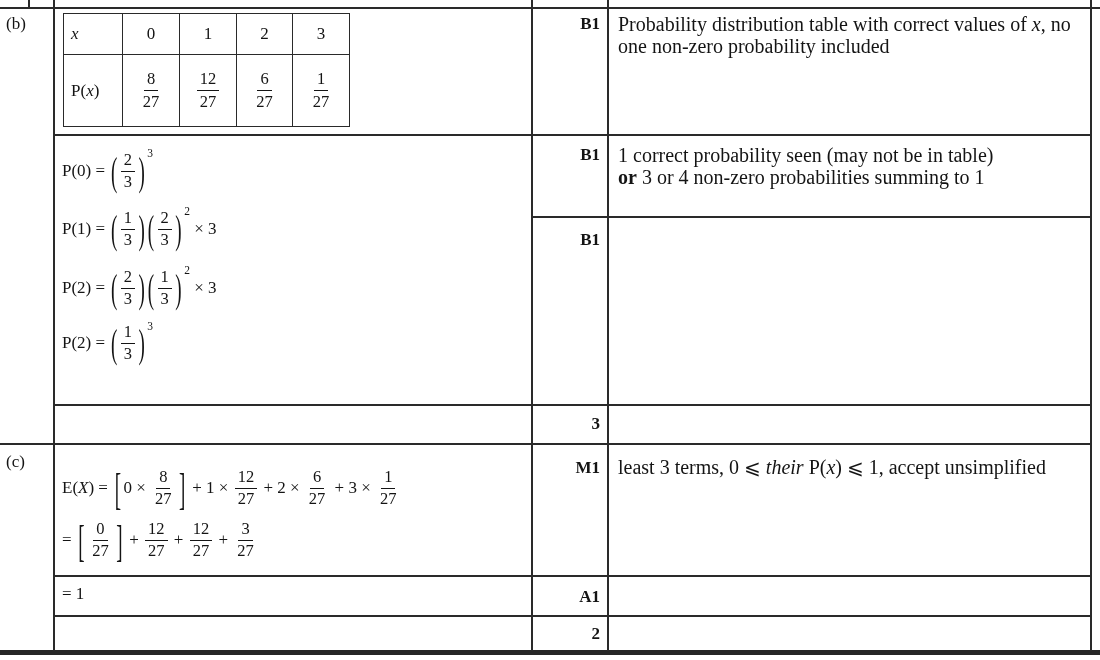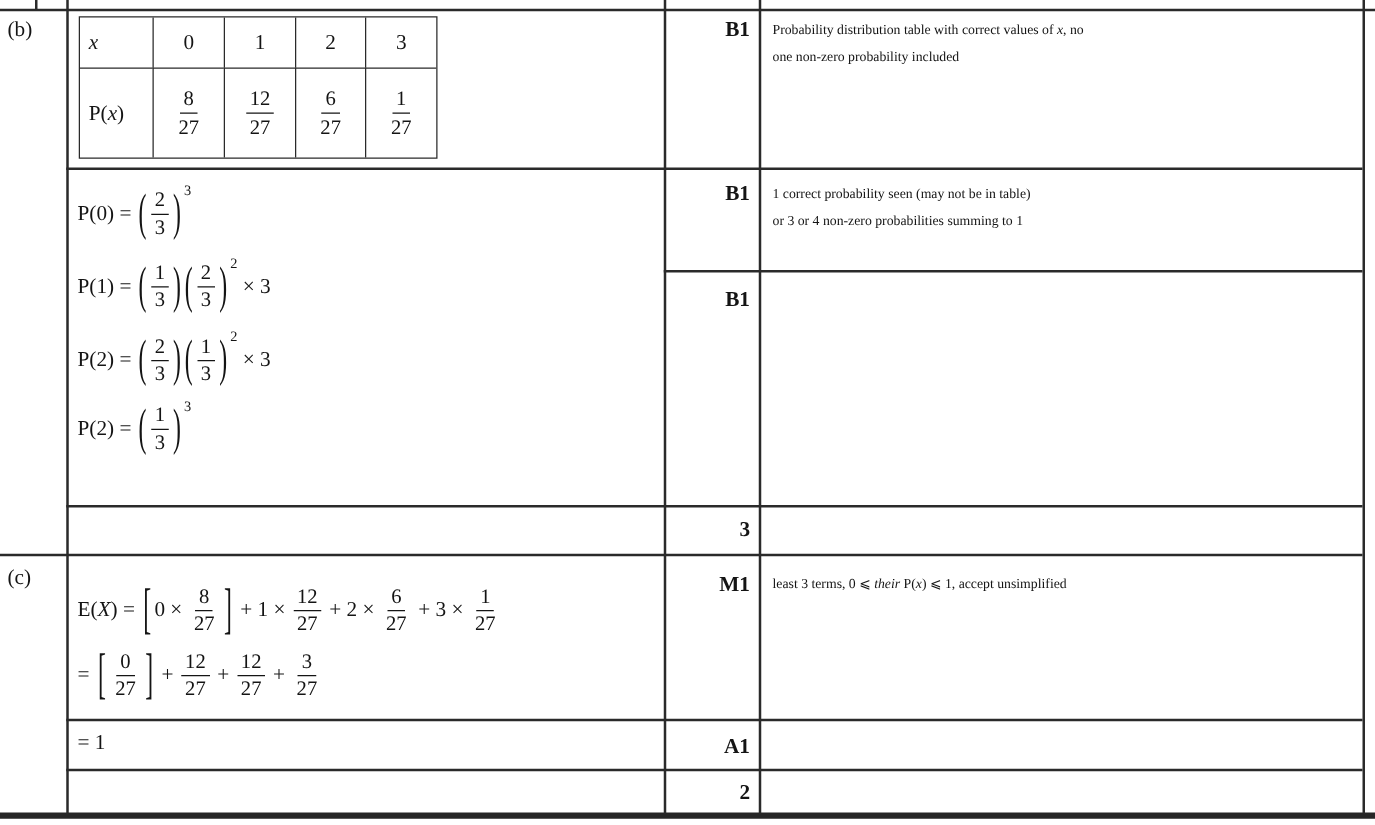--- a/index.html
+++ b/index.html
@@ -24,30 +24,30 @@
     display:flex; align-items:center; justify-content:center;
     font-size:17px;
     border-left:1.3px solid #2a2a2a; border-top:1.3px solid #2a2a2a;
   }
   .dt-cell.c0 { border-left:none; justify-content:flex-start; padding-left:7px; }
   .dt-cell.r0 { border-top:none; }
   
   .mathline { position:absolute; display:flex; align-items:center; font-size:17px; }
   .mt { white-space:pre; }
   .mi { white-space:pre; font-style:italic; }
-  .mb { white-space:pre; font-weight:normal; }
+  .mb { white-space:pre; font-weight:bold; }
   .frac { display:inline-flex; flex-direction:column; align-items:center; margin:0 2px; line-height:1.12; font-size:16.5px; vertical-align:middle; }
   .frac .num { display:block; padding:0 3px 1.5px; border-bottom:1.4px solid #141414; }
   .frac .den { display:block; padding:1.5px 3px 0; }
   .bigp { display:inline-block; font-size:19px; transform:scale(1,2.15); transform-origin:center; margin:0 1.5px; line-height:1; font-weight:400; }
   .bigb { display:inline-block; font-size:19px; transform:scale(1,2.35); transform-origin:center; margin:0 2.5px; line-height:1; font-weight:400; }
   .sup { align-self:flex-start; font-size:11.5px; position:relative; top:1px; margin-left:1px; }
   
   .mark { position:absolute; left:531px; width:69px; text-align:right; font-weight:bold; font-size:17px; }
-  .guidance { position:absolute; left:618px; width:465px; font-size:11px; }
+  .guidance { position:absolute; left:618px; width:465px; font-size:20px; }
   .guidance .gline { line-height:21.5px; white-space:nowrap; }
   .guidance.wide .gline { line-height:22.5px; }
 </style>
 </head>
 <body>
 
 <div class="page">
 
   <div class="hline" style="left:0; top:7px; width:1100px; height:2px;"></div>
   <div class="hline" style="left:53px; top:134px; width:1037px;"></div>

